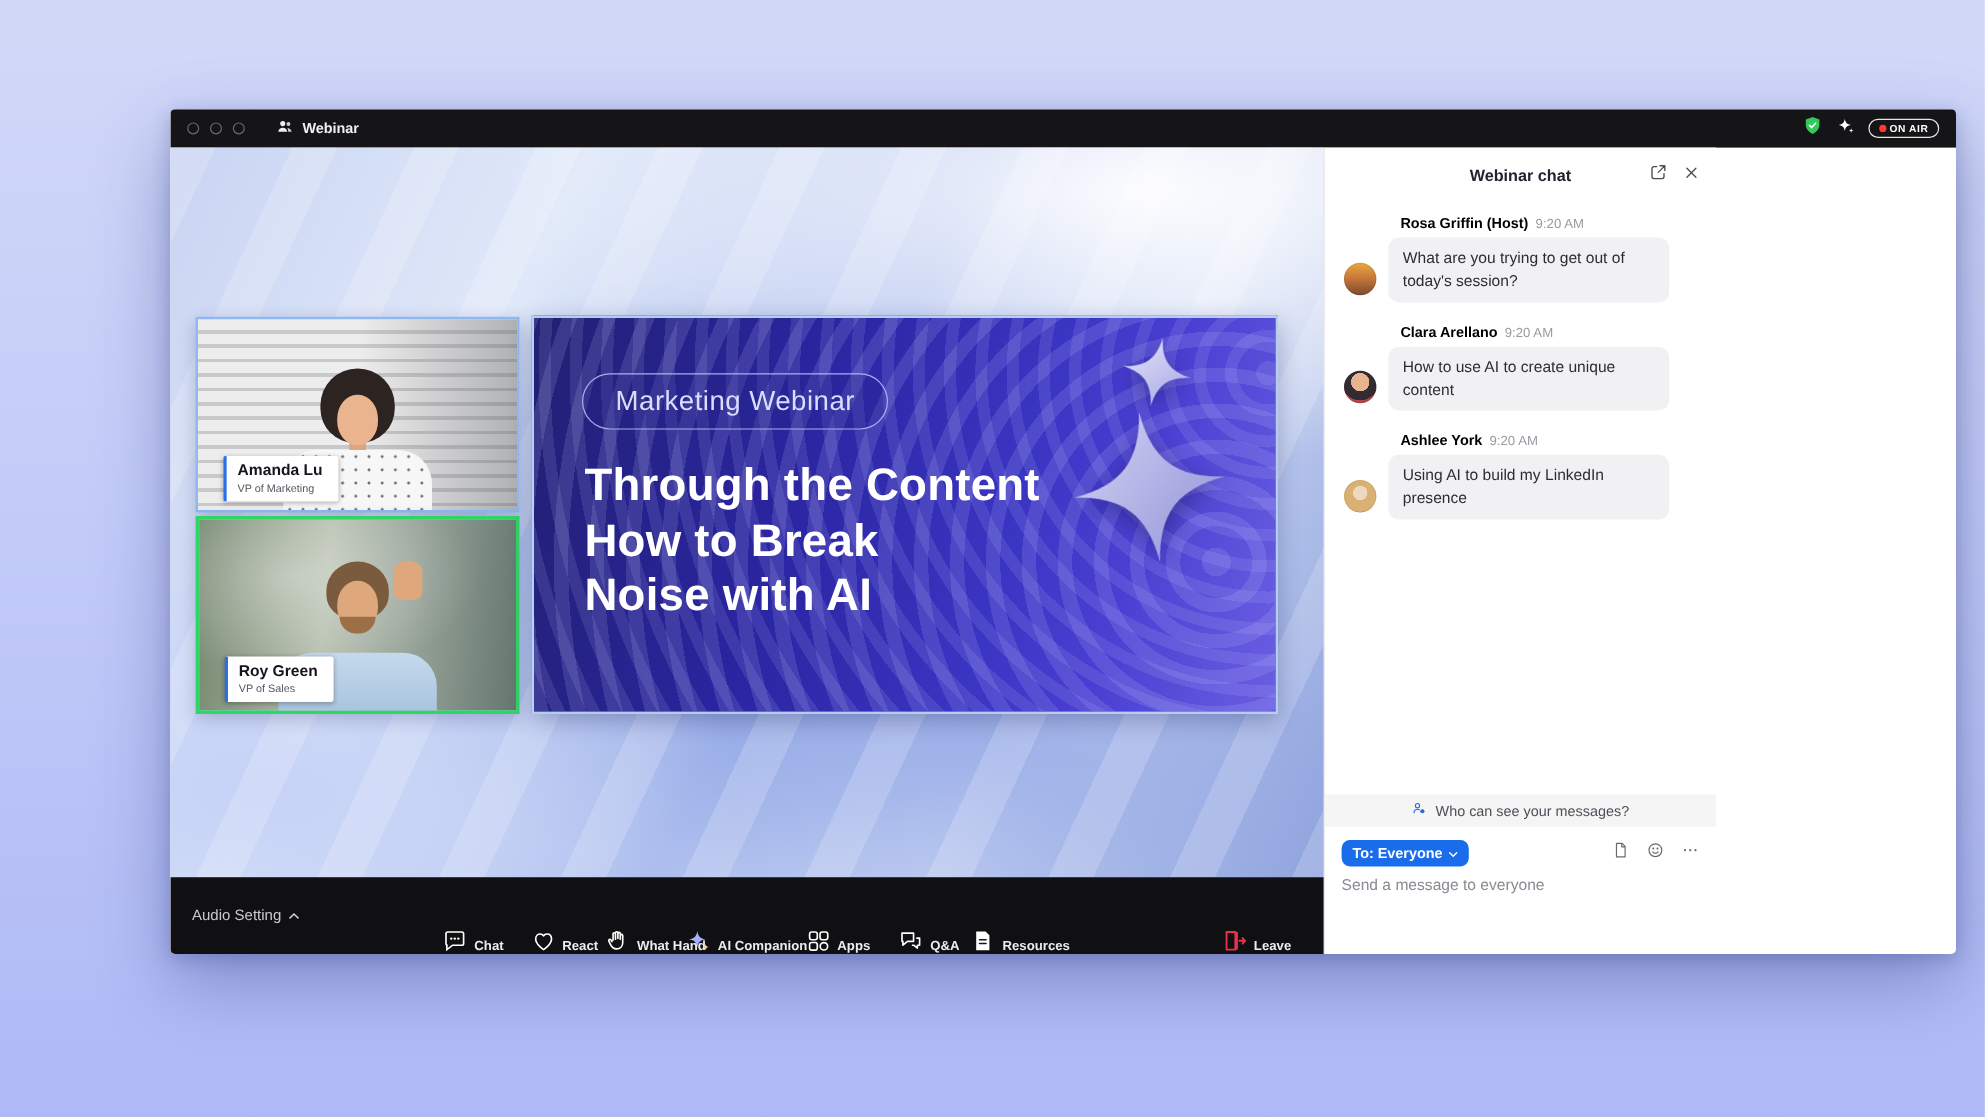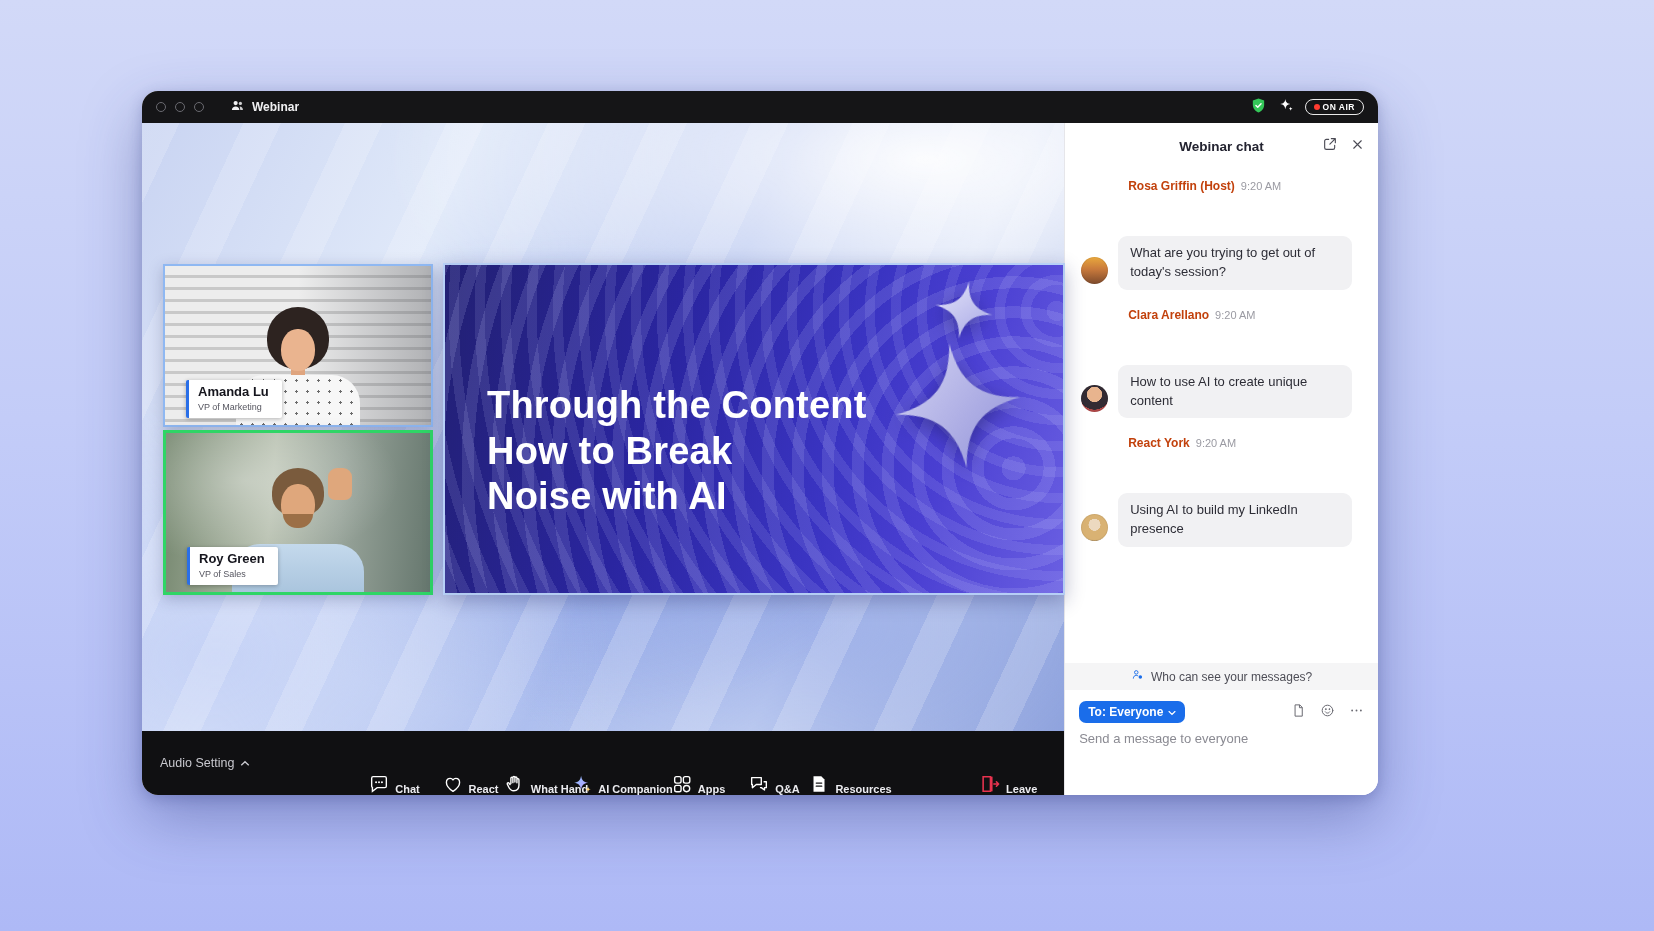--- a/index.html
+++ b/index.html
@@ -5,22 +5,22 @@
   * { margin:0; padding:0; box-sizing:border-box; }
   html,body { width:1654px; height:931px; overflow:hidden; }
   body {
     font-family:"Liberation Sans","DejaVu Sans",sans-serif;
     background:linear-gradient(180deg,#d2d9f8 0%,#c3ccf8 45%,#aeb9f6 100%);
     position:relative;
   }
 
   
   .window{
-    position:absolute; left:142px; top:91px; width:1236px; height:704px;
-    border-radius:16px; overflow:hidden; display:flex; flex-direction:column;
+    position:absolute; left:142px; top:91px; width:1488px; height:704px;
+    border-radius:4px; overflow:hidden; display:flex; flex-direction:column;
     box-shadow:0 24px 60px rgba(45,55,130,.38), 0 4px 14px rgba(45,55,130,.25);
     background:#fff;
   }
 
   
   .titlebar{
     height:32px; background:#151517; display:flex; align-items:center;
     padding:0 14px; flex:0 0 auto; color:#e9e9ec;
   }
   .traffic{ display:flex; gap:9px; }
@@ -136,25 +136,25 @@
   .chat-hdr-icons{ position:absolute; right:13px; top:50%; transform:translateY(-50%); display:flex; gap:12px; align-items:center; }
 
   .messages{ flex:1; padding:10px 16px 0; overflow:hidden; }
   .msg{ position:relative; padding-left:37px; margin-bottom:18px; }
   .avatar{ position:absolute; left:0; bottom:6px; width:27px; height:27px; border-radius:50%; box-shadow:0 0 0 1px rgba(0,0,0,.06) inset; }
   .av1{ background:linear-gradient(180deg,#e9a83d 0%,#c97a3c 45%,#7d4a2c 100%); }
   .av2{ background:radial-gradient(circle at 50% 35%, #e8b48e 0 34%, #332b33 35% 68%, #b04848 69%); }
   .av3{ background:linear-gradient(180deg,#a39483 0%,#6b5d52 55%,#3f372f 100%); }
   .av4{ background:radial-gradient(circle at 50% 40%, #ecd9c0 0 28%, #d9b273 29% 74%, #a8854e 75%); }
   .meta{ margin:0 0 5px 10px; font-size:12px; color:#47474f; }
-  .meta .author{ font-weight:600; color:#c2410c; }
+  .meta .author{ font-weight:600; color:#000000; }
   .meta .time{ color:#9a9aa2; font-size:11px; margin-left:6px; }
   .bubble{
     display:inline-block; background:#f1f1f3; border-radius:9px; padding:8px 12px;
-    font-size:13px; color:#2d2d36; line-height:1.45; max-width:234px;margin-top:38px;
+    font-size:13px; color:#2d2d36; line-height:1.45; max-width:234px;
   }
 
   .chat-footer{ margin-top:auto; flex:0 0 auto; padding-bottom:48px; }
   .privacy-row{
     height:27px; background:#f5f5f6; display:flex; align-items:center; justify-content:center;
     gap:6px; font-size:12px; color:#4e4e57; cursor:default;margin-top:38px;
   }
   .composer-row{ display:flex; align-items:center; padding:11px 14px 4px; }
   .to-pill{
     display:flex; align-items:center; gap:5px; background:#1a6dea; color:#fff;
@@ -247,20 +247,21 @@
           </svg>
           <svg class="star star2" viewBox="0 0 100 100">
             <defs>
                 <linearGradient id="gs2" x1="0" y1="0" x2="1" y2="1">
                   <stop offset="0" stop-color="#d6d6f4"></stop>
                   <stop offset="1" stop-color="#8f8fd8"></stop>
                 </linearGradient>
               </defs>
             <path fill="url(#gs2)" d="M50 0 C54 32 68 46 100 50 C68 54 54 68 50 100 C46 68 32 54 0 50 C32 46 46 32 50 0 Z"></path>
           </svg>
+          <div class="slide-badge">Marketing Webinar</div>
           <div class="slide-title">
             <div>Through the Content</div>
             <div>How to Break</div>
             <div>Noise with AI</div>
           </div>
         </div>
       </div>
 
       <div class="toolbar">
         <div class="audio-setting">
@@ -387,21 +388,21 @@
 
         <div class="msg">
           <div class="avatar av2"></div>
           <div class="meta"><span class="author">Clara Arellano</span><span class="time">9:20 AM</span></div>
           <div class="bubble">How to use AI to create unique content</div>
         </div>
 
 
         <div class="msg">
           <div class="avatar av4"></div>
-          <div class="meta"><span class="author">React York</span><span class="time">9:20 AM</span></div>
+          <div class="meta"><span class="author">Ashlee York</span><span class="time">9:20 AM</span></div>
           <div class="bubble">Using AI to build my LinkedIn presence</div>
         </div>
 
       </div>
 
       <div class="chat-footer">
         <div class="privacy-row">
           <span>
             <svg width="14" height="14" viewBox="0 0 24 24">
                 <circle cx="9" cy="7.5" r="3" fill="none" stroke="#1a6dea" stroke-width="1.6"></circle>

